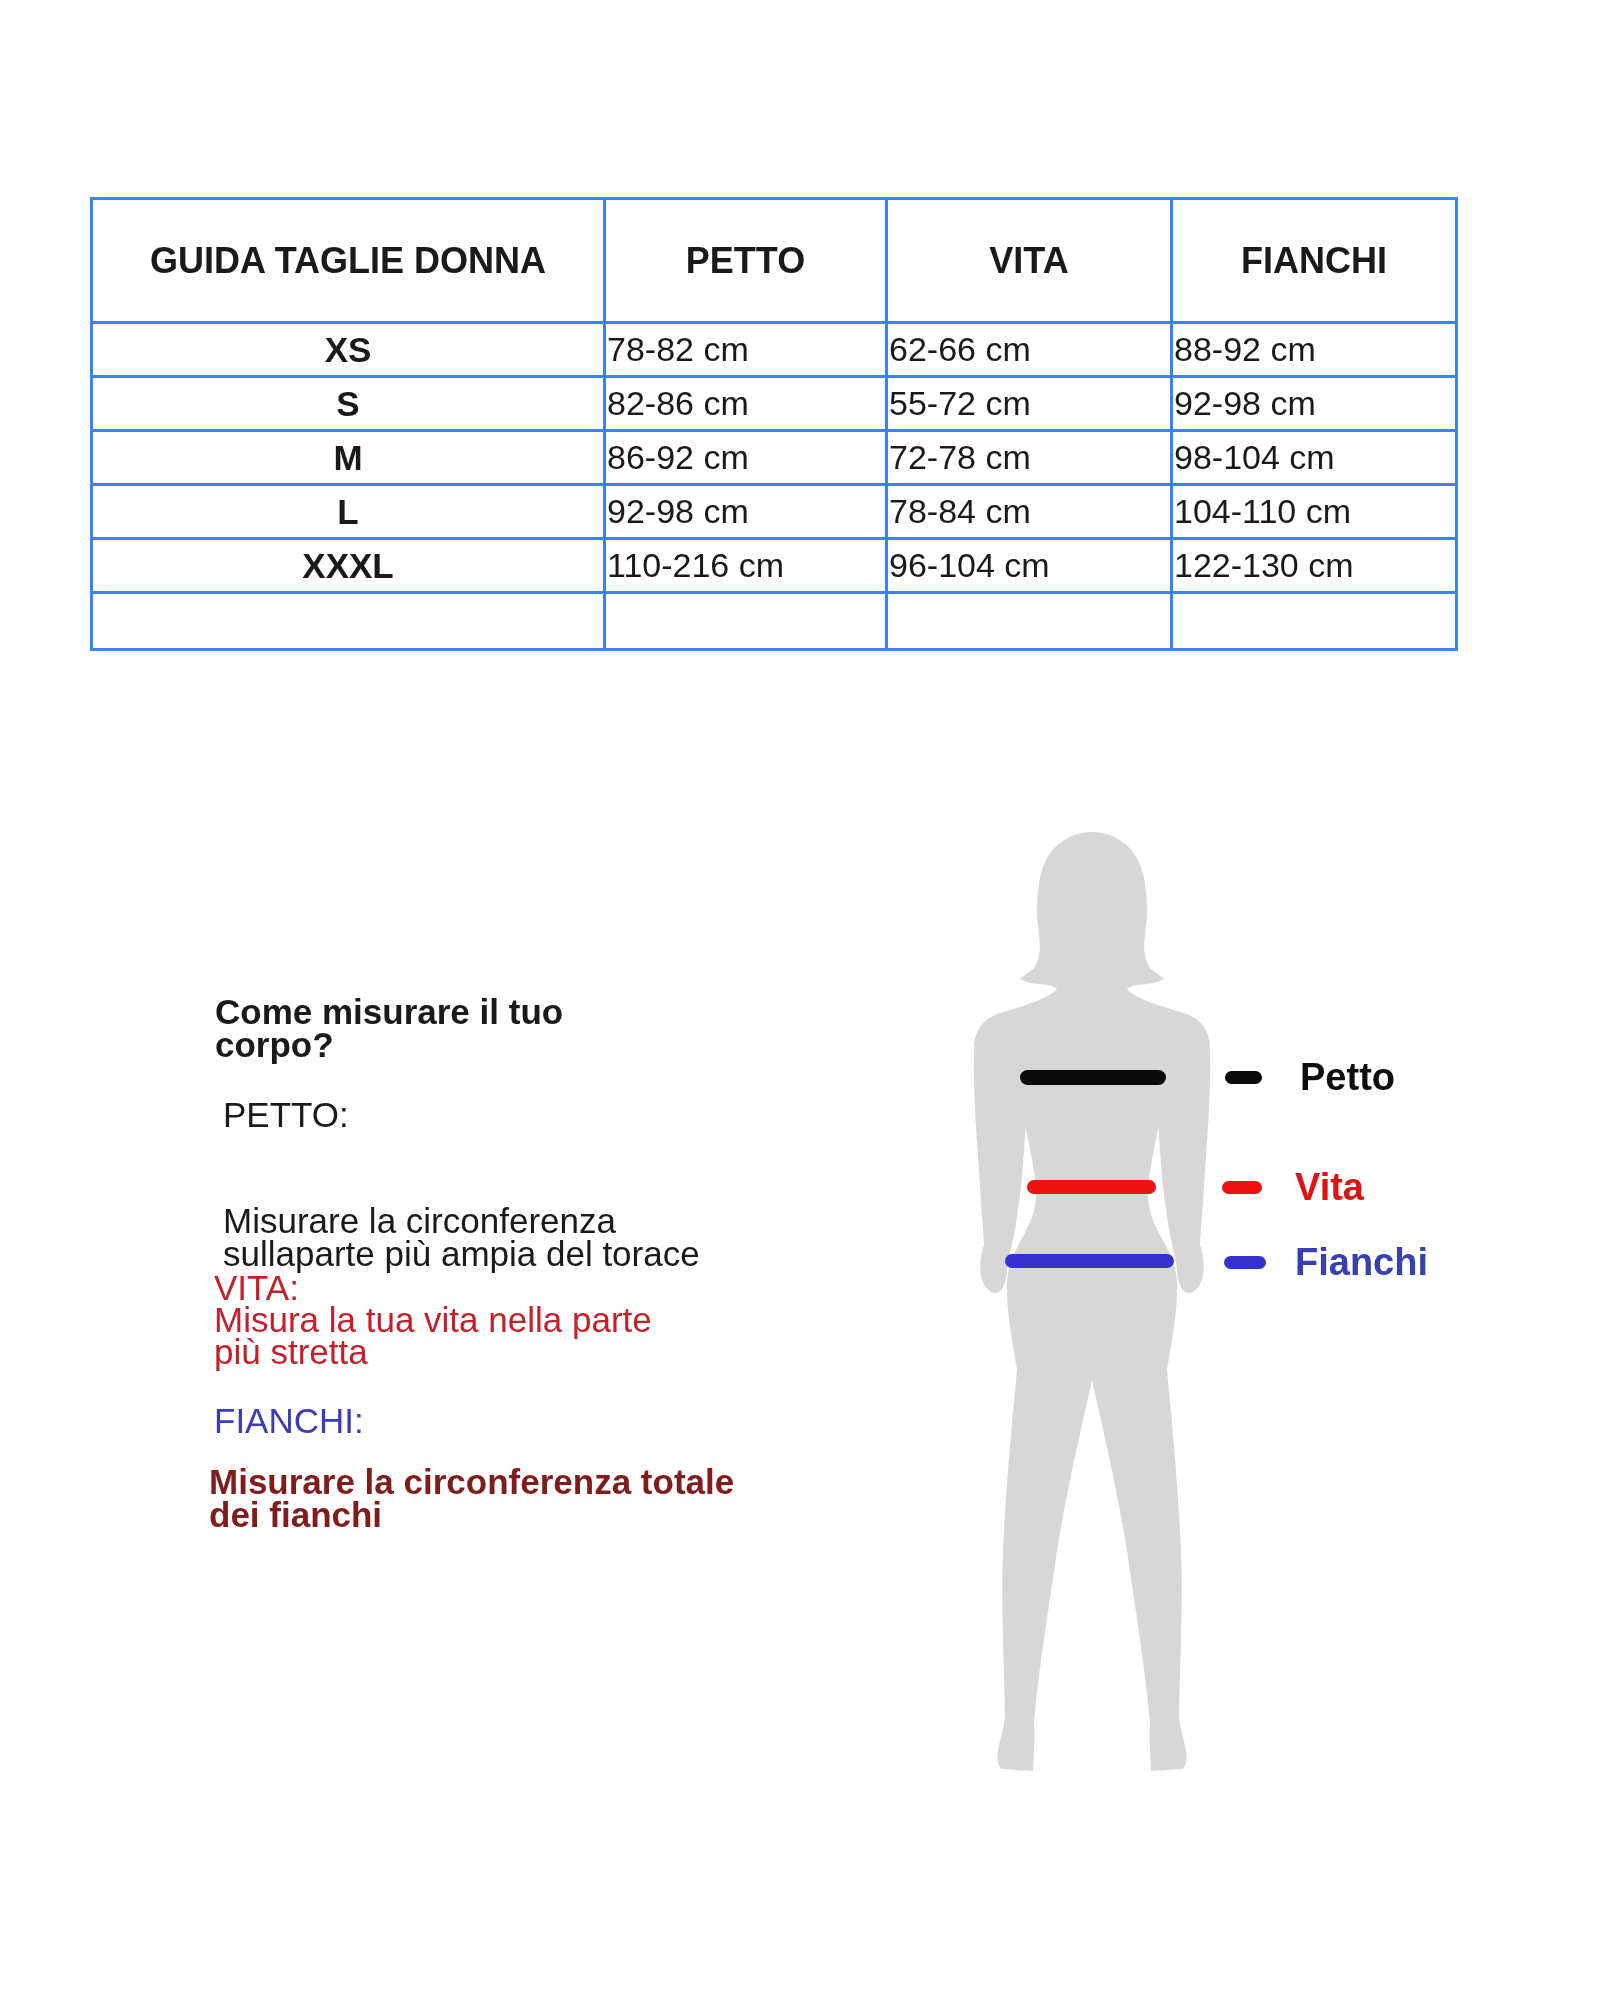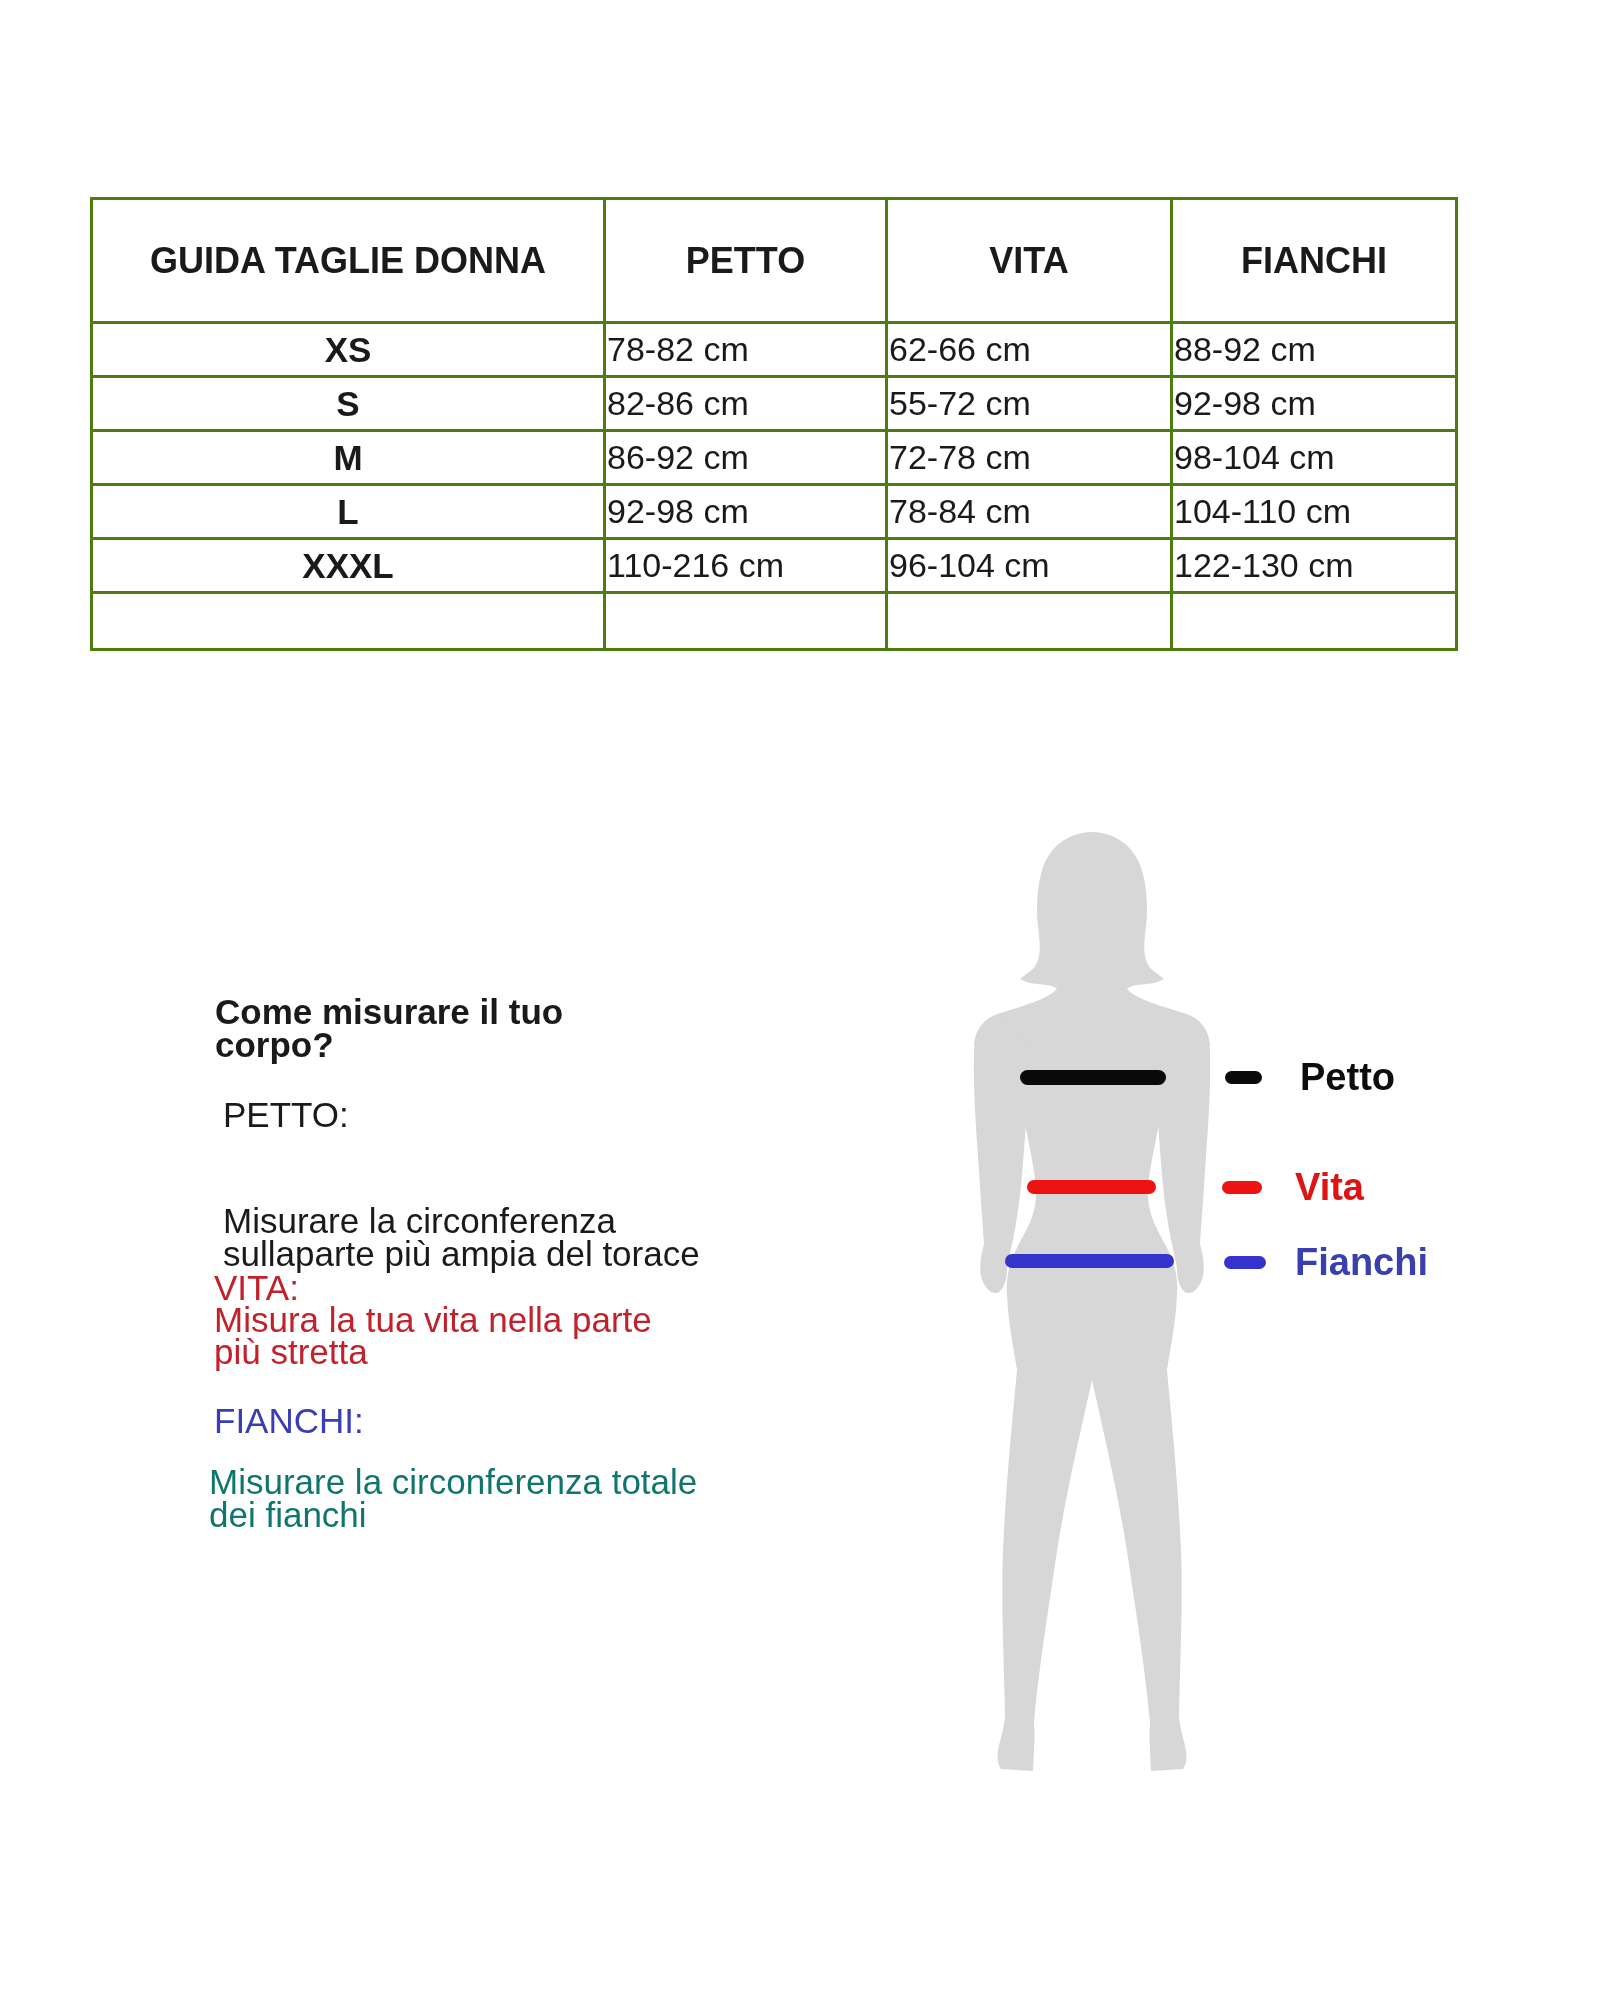--- a/index.html
+++ b/index.html
@@ -6,36 +6,36 @@
   body{
     width:1600px;height:2000px;position:relative;overflow:hidden;
     font-family:"Liberation Sans", sans-serif;color:#1a1a1a;
   }
   
   .size-table{
     position:absolute;left:90px;top:197px;
     border-collapse:collapse;table-layout:fixed;width:1365px;
   }
   .size-table th,.size-table td{
-    border:3px solid #4d7c0f;overflow:hidden;white-space:nowrap;
+    border:3px solid #3b82f6;overflow:hidden;white-space:nowrap;
     vertical-align:middle;
   }
   .size-table .head th{height:119px;font-size:36px;font-weight:bold;text-align:center;}
   .size-table .datarow td{height:49px;}
   .size-table .emptyrow td{height:52px;}
   .cell-size{font-size:35px;font-weight:bold;text-align:center;}
   .cell-meas{font-size:34px;font-weight:normal;text-align:left;}
   
   .txt{position:absolute;white-space:nowrap;line-height:33px;font-size:35px;}
   .t-intro{left:215px;top:995px;font-weight:bold;color:#1a1a1a;}
   .t-petto-label{left:223px;top:1098px;font-weight:normal;color:#1a1a1a;}
   .t-petto{left:223px;top:1160px;font-weight:normal;color:#1a1a1a;margin-top:44px;}
   .t-vita{left:214px;top:1272px;font-weight:normal;color:#c2202a;line-height:32px;}
   .t-fianchi-label{left:214px;top:1404px;font-weight:normal;color:#3a3db6;}
-  .t-fianchi{left:209px;top:1465px;font-weight:normal;color:#0f766e;}
+  .t-fianchi{left:209px;top:1465px;font-weight:bold;color:#7f1d1d;}
   
   .bodyline{position:absolute;border-radius:8px;}
   .bl-petto{left:1020px;top:1070px;width:146px;height:15px;background:#0a0a0a;}
   .bl-vita{left:1027px;top:1180px;width:129px;height:14px;background:#ee1212;}
   .bl-fianchi{left:1005px;top:1254px;width:169px;height:14px;background:#3434cc;}
   
   .dash{position:absolute;height:13px;border-radius:7px;}
   .d-petto{left:1225px;top:1071px;width:37px;background:#0a0a0a;}
   .d-vita{left:1222px;top:1181px;width:40px;background:#ee1212;}
   .d-fianchi{left:1224px;top:1256px;width:42px;background:#3434cc;}

